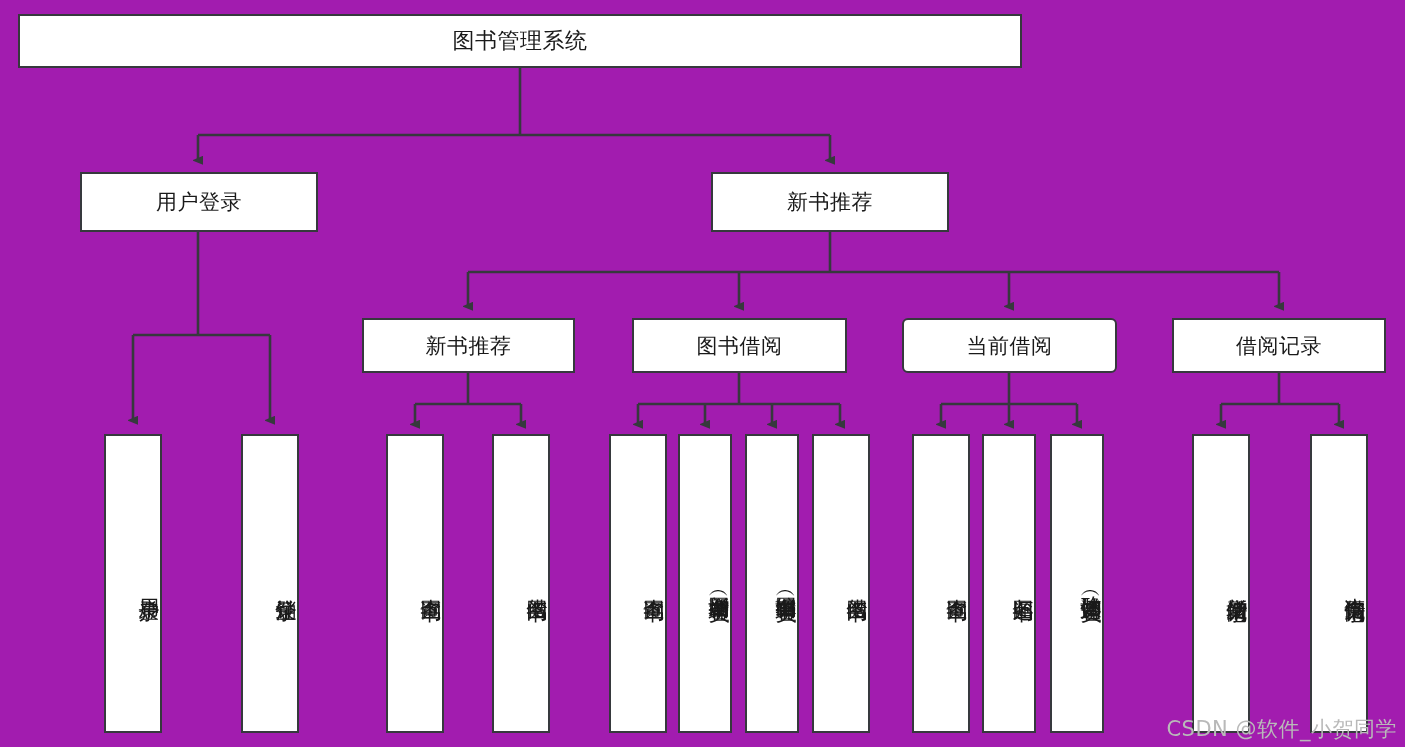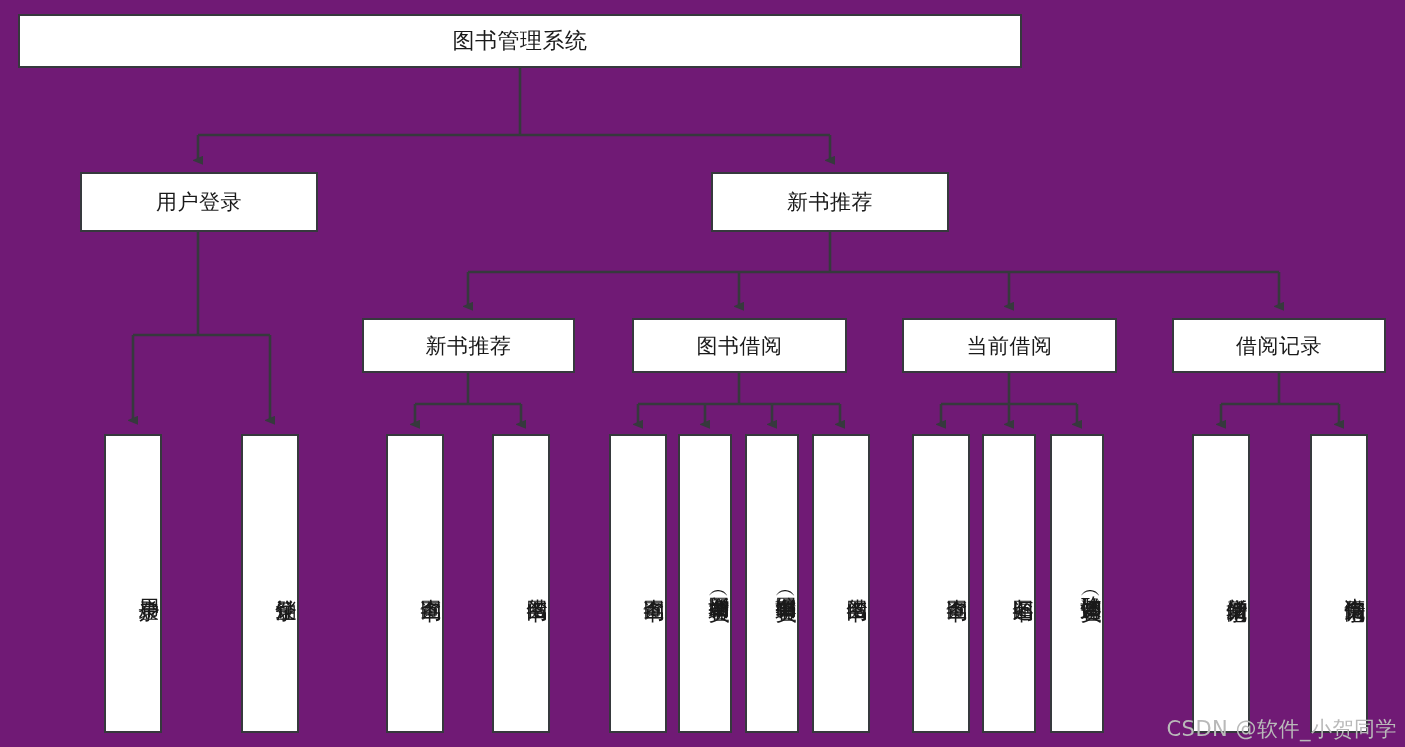--- a/index.html
+++ b/index.html
@@ -10,21 +10,21 @@
   body {
     width: 1405px;
     height: 747px;
     font-family: "DejaVu Sans", "Liberation Sans", sans-serif;
     overflow: hidden;
   }
   #canvas {
     position: relative;
     width: 1405px;
     height: 747px;
-    background: #701a75;
+    background: #a21caf;
   }
   svg.edges {
     position: absolute;
     left: 0;
     top: 0;
     width: 1405px;
     height: 747px;
     pointer-events: none;
   }
   .node {
@@ -141,21 +141,21 @@
   </div>
 
   <div class="node horiz" style="left:632px; top:318px; width:215px; height:55px;">
     <span>图书借阅</span>
   </div>
 
   <div class="node horiz" style="left:362px; top:318px; width:213px; height:55px;">
     <span>新书推荐</span>
   </div>
 
-  <div class="node horiz" style="left:902px; top:318px; width:215px; height:55px;">
+  <div class="node horiz" style="left:902px; top:318px; width:215px; height:55px;border-radius:6px;">
     <span>当前借阅</span>
   </div>
 
   <div class="node horiz" style="left:1172px; top:318px; width:214px; height:55px;">
     <span>借阅记录</span>
   </div>
 
   <div class="node vert" style="left:104px; top:434px; width:58px; height:299px;">
     <span class="vlabel">用户登录</span>
   </div>

